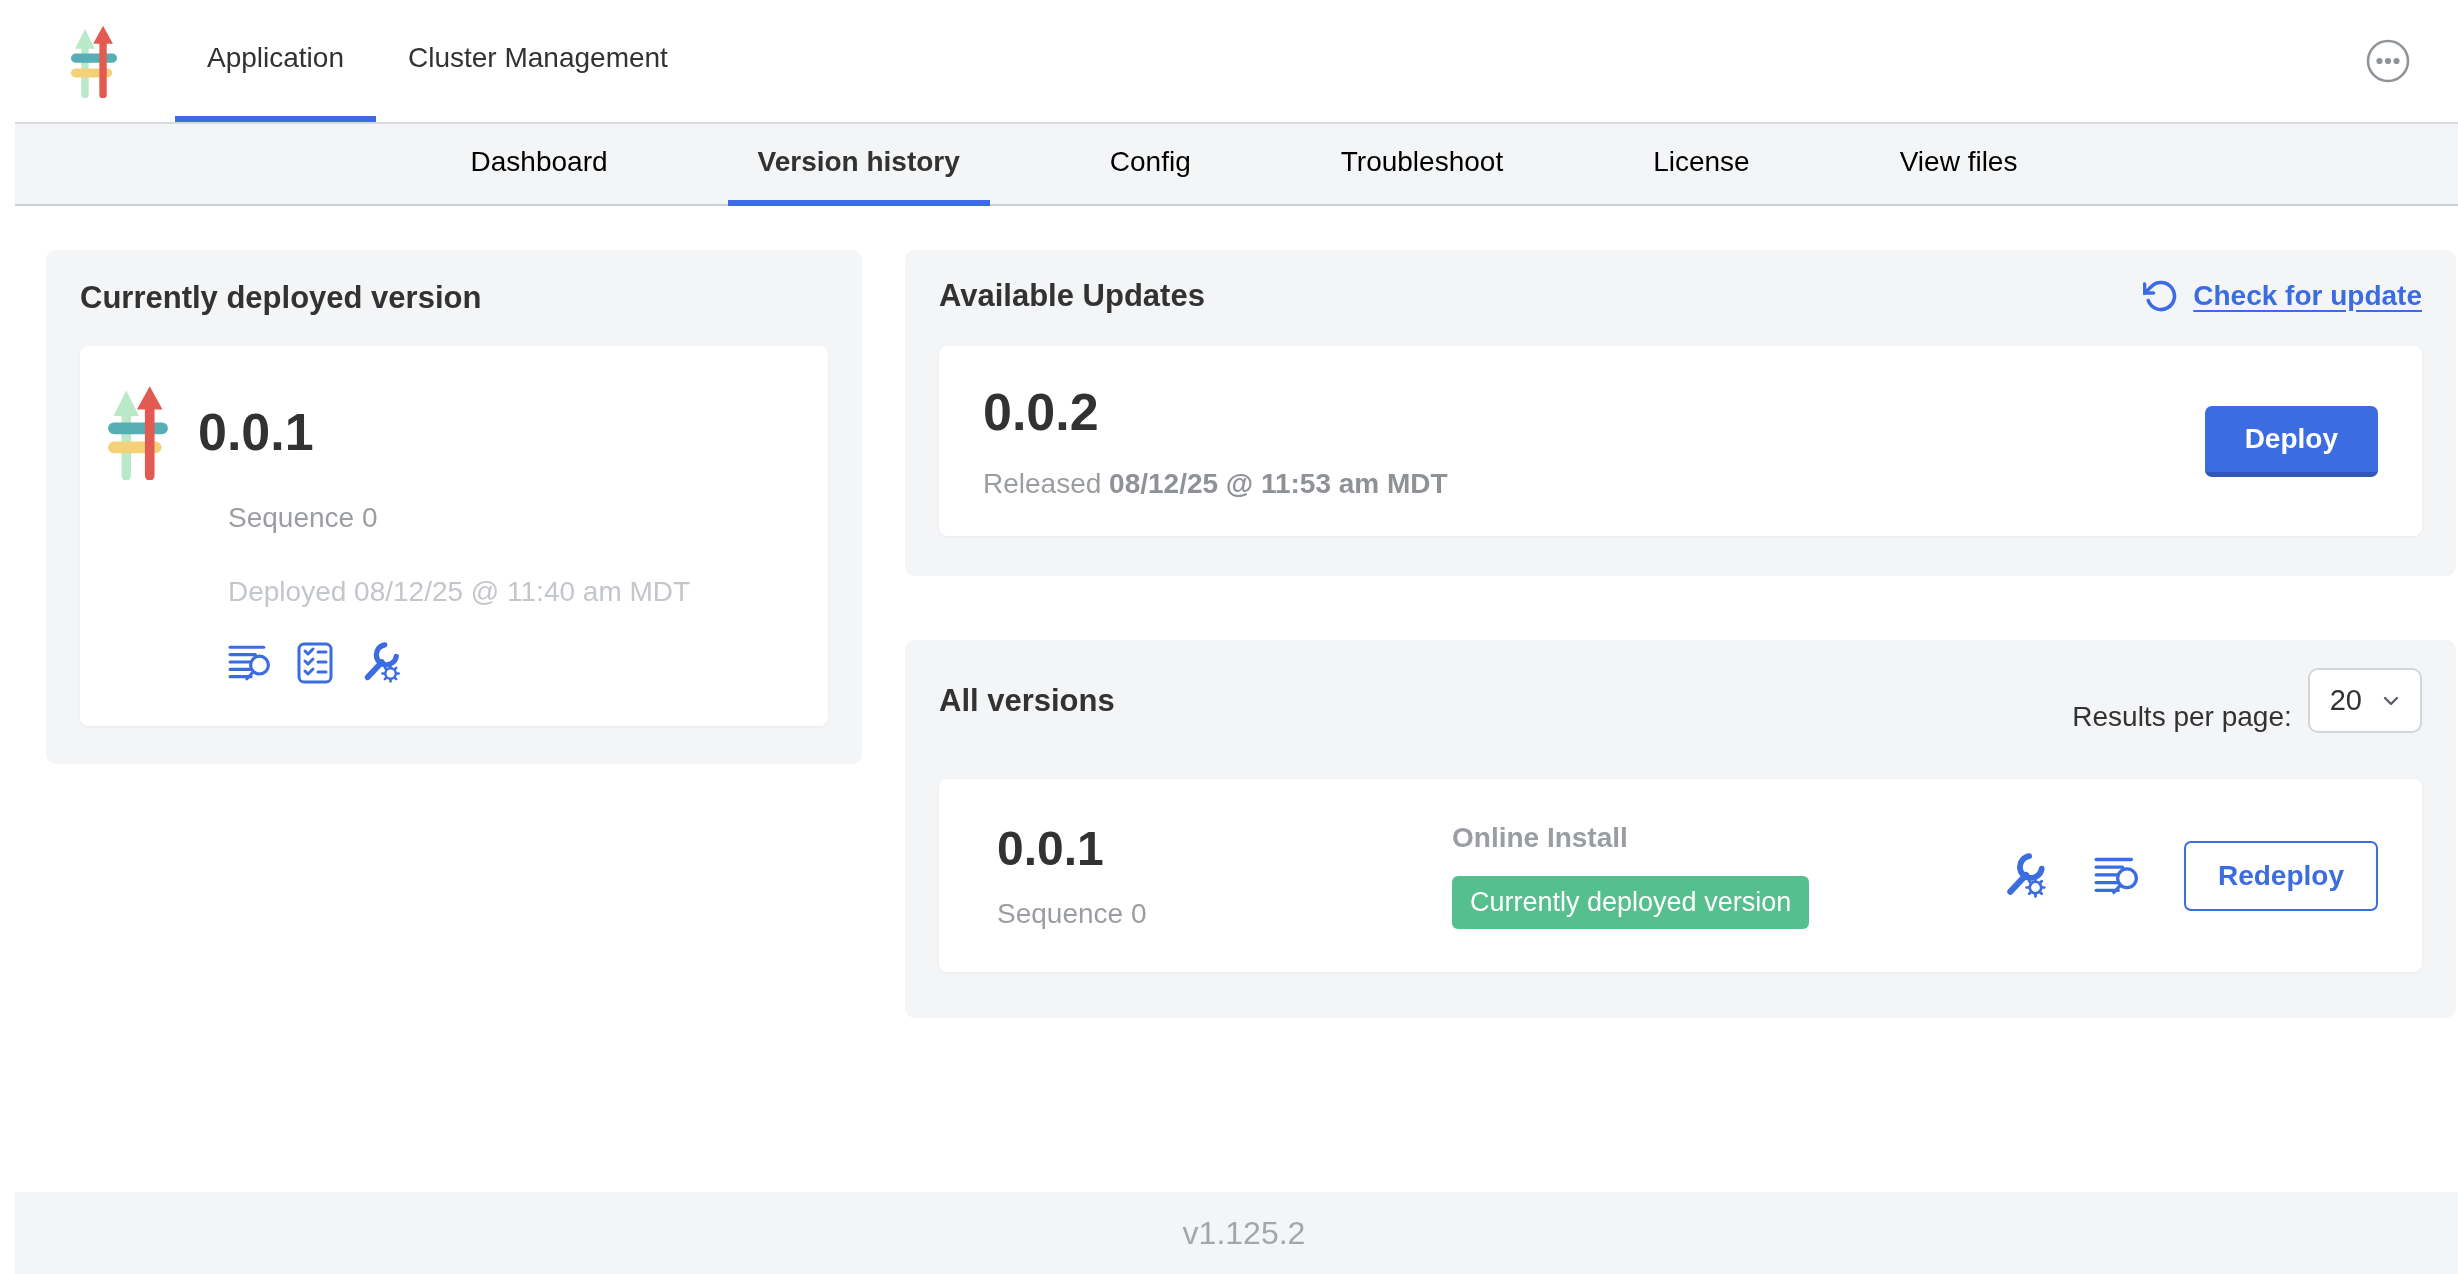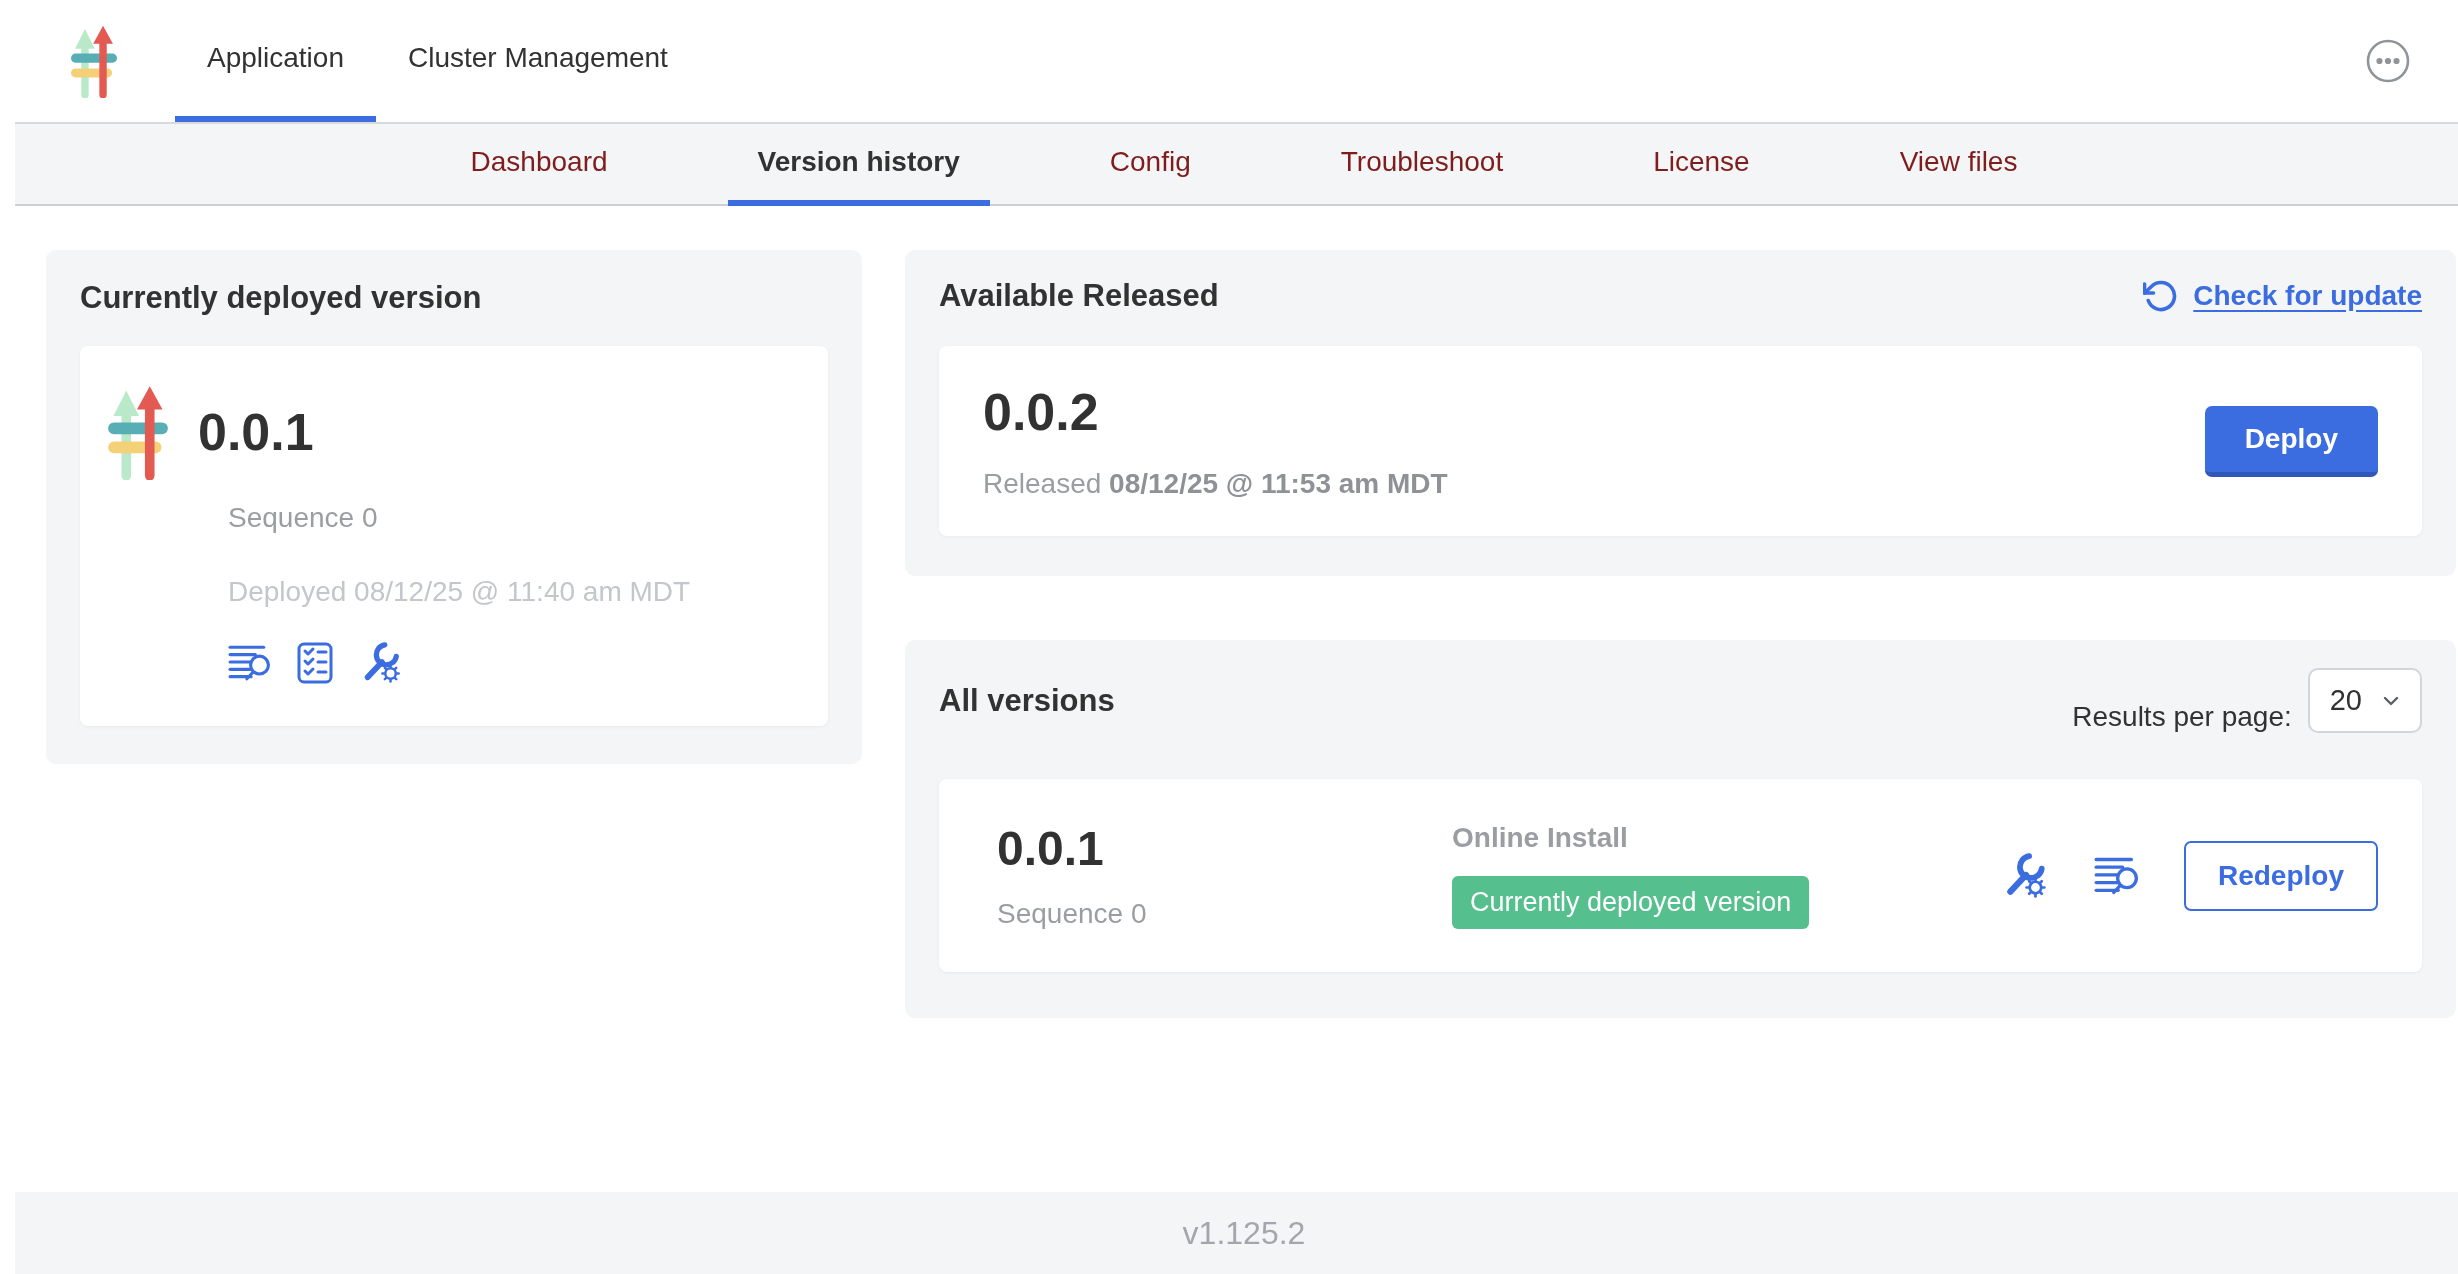--- a/index.html
+++ b/index.html
@@ -10,21 +10,21 @@
   
   .topbar { display:flex; align-items:stretch; height:124px; background:#fff; border-bottom:2px solid #d8dadd; padding-left:56px; flex-shrink:0; }
   .brand { display:flex; align-items:center; margin-right:58px; }
   .top-tab { display:flex; align-items:center; padding:0 32px; font-size:28px; color:#323232; cursor:pointer; border-bottom:6px solid transparent; }
   .top-tab.active { border-bottom-color:#3b6ce0; }
   .topbar-right { margin-left:auto; display:flex; align-items:center; padding-right:62px; }
   .ellipsis-btn { width:46px; height:46px; cursor:pointer; color:#8f9499; }
 
   
   .subnav { height:82px; background:#f4f5f7; border-bottom:2px solid #cdd0d4; display:flex; justify-content:center; gap:90px; flex-shrink:0; }
-  .subnav-tab { display:flex; align-items:center; padding:0 30px; font-size:28px; color:#7f1d1d; cursor:pointer; border-bottom:6px solid transparent; margin-bottom:-2px; }
+  .subnav-tab { display:flex; align-items:center; padding:0 30px; font-size:28px; color:#000000; cursor:pointer; border-bottom:6px solid transparent; margin-bottom:-2px; }
   .subnav-tab.active { color:#323232; font-weight:600; border-bottom-color:#3b6ce0; }
 
   
   .main { flex:1; display:flex; align-items:flex-start; gap:43px; padding:44px 17px 0 31px; background:#fff; }
   .panel { background:#f4f5f7; border-radius:10px; }
   .panel-title { font-size:31px; font-weight:700; color:#323232; }
   .white-card { background:#ffffff; border-radius:8px; box-shadow:0 1px 3px rgba(50,50,50,.06); }
 
   
   .deployed-panel { width:816px; flex-shrink:0; padding:30px 34px 38px 34px; }
@@ -192,21 +192,21 @@
               </svg>
           </div>
         </div>
       </div>
     </section>
 
     <div class="right-col">
 
       <section class="panel updates-panel">
         <div class="updates-head">
-          <h2 class="panel-title">Available Released</h2>
+          <h2 class="panel-title">Available Updates</h2>
           <a class="check-link">
             <svg class="refresh-ic" viewBox="0 0 24 24" fill="none" stroke="currentColor" stroke-width="2.4" stroke-linecap="round" stroke-linejoin="round">
               <polyline points="1 4 1 10 7 10"></polyline>
               <path d="M3.51 15a9 9 0 1 0 2.13-9.36L1 10"></path>
             </svg>
             <span class="link-text">Check for update</span>
           </a>
         </div>
         <div class="white-card update-card">
           <div>

